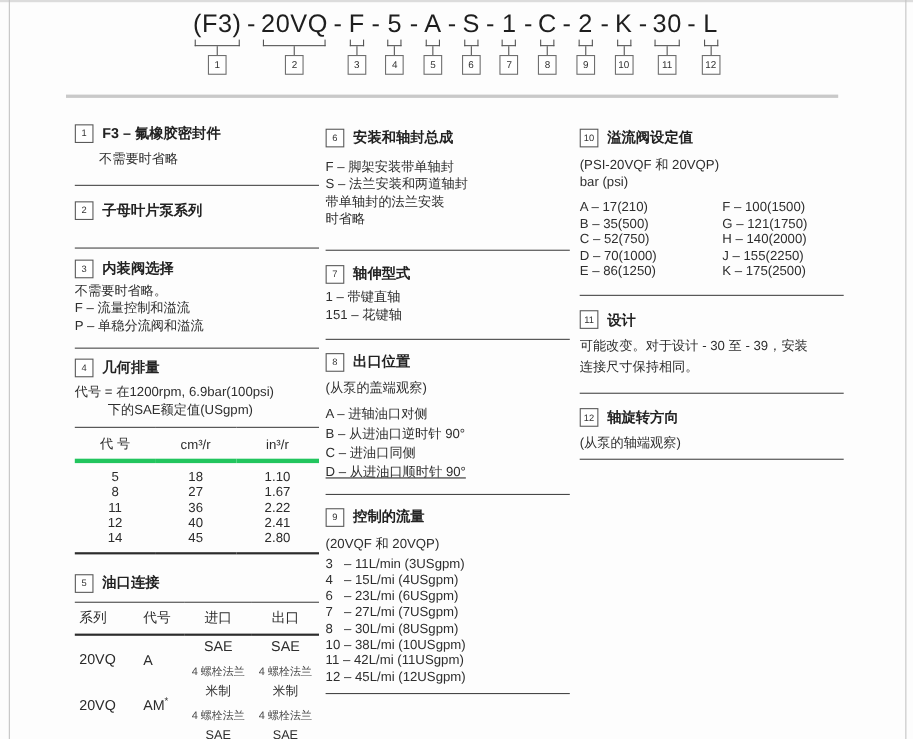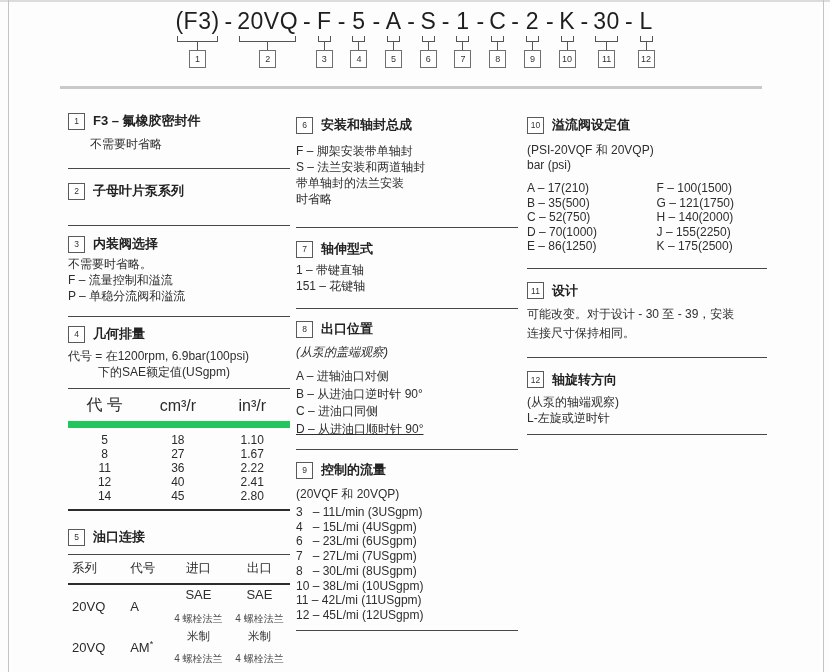--- a/index.html
+++ b/index.html
@@ -34,21 +34,21 @@
            font-size:8.5px;color:#333;background:#fff;}
   .sec-title{font-weight:bold;font-size:13px;color:#222;}
   .line{font-size:12px;line-height:16px;white-space:pre-wrap;color:#2e2e2e;}
   .divider{border-top:1px solid #474747;height:0;}
   .indent1{padding-left:22px;}
   .indent2{padding-left:30px;}
 
   
   table{border-collapse:collapse;width:100%;}
   .disp-table{margin-top:8px;border-top:1px solid #474747;border-bottom:2px solid #2c2c2c;}
-  .disp-table th{font-weight:normal;font-size:16px;border-bottom:7px solid #22c55e;padding:6px 0 5px;text-align:center;}
+  .disp-table th{font-weight:normal;font-size:12px;border-bottom:4px solid #22c55e;padding:6px 0 5px;text-align:center;}
   .disp-table td{font-size:12px;text-align:center;line-height:14px;padding:0;}
   .disp-table tbody tr:first-child td{padding-top:5px;}
   .disp-table tbody tr:last-child td{padding-bottom:6px;}
   .disp-table .c1{width:33%;} .disp-table .c2{width:33%;} .disp-table .c3{width:34%;}
 
   
   .port-table{margin-top:8px;border-top:1px solid #474747;border-bottom:2px solid #2c2c2c;}
   .port-table th{font-weight:normal;font-size:12.5px;border-bottom:2px solid #2c2c2c;padding:5px 0 6px;}
   .port-table .h-series{text-align:left;padding-left:4px;width:28%;}
   .port-table .h-code{text-align:left;width:17%;}
@@ -333,21 +333,21 @@
       <div class="line" style="margin-top:4px;">1 – 带键直轴</div>
       <div class="line">151 – 花键轴</div>
     </div>
     <div class="divider" style="margin-top:14px;"></div>
 
     <div style="margin-top:11px;">
       <div class="sec-head">
         <div class="sec-box">8</div>
         <div class="sec-title">出口位置</div>
       </div>
-      <div class="line" style="margin-top:6px;font-style:italic;">(从泵的盖端观察)</div>
+      <div class="line" style="margin-top:6px;">(从泵的盖端观察)</div>
       <div class="line" style="margin-top:8px;line-height:17.5px;">A – 进轴油口对侧</div>
       <div class="line" style="line-height:17.5px;">B – 从进油口逆时针 90°</div>
       <div class="line" style="line-height:17.5px;">C – 进油口同侧</div>
       <div class="line" style="line-height:17.5px;text-decoration:underline;">D – 从进油口顺时针 90°</div>
     </div>
     <div class="divider" style="margin-top:11px;"></div>
 
     <div style="margin-top:11px;">
       <div class="sec-head">
         <div class="sec-box">9</div>
@@ -404,17 +404,16 @@
       <div class="line" style="line-height:19px;">连接尺寸保持相同。</div>
     </div>
     <div class="divider" style="margin-top:14px;"></div>
 
     <div style="margin-top:13px;">
       <div class="sec-head">
         <div class="sec-box">12</div>
         <div class="sec-title">轴旋转方向</div>
       </div>
       <div class="line" style="margin-top:5px;line-height:16.5px;">(从泵的轴端观察)</div>
-      <div class="line" style="line-height:16.5px;">L-左旋或逆时针</div>
     </div>
     <div class="divider" style="margin-top:7px;"></div>
   </div>
 </div>
 
 </body></html>

